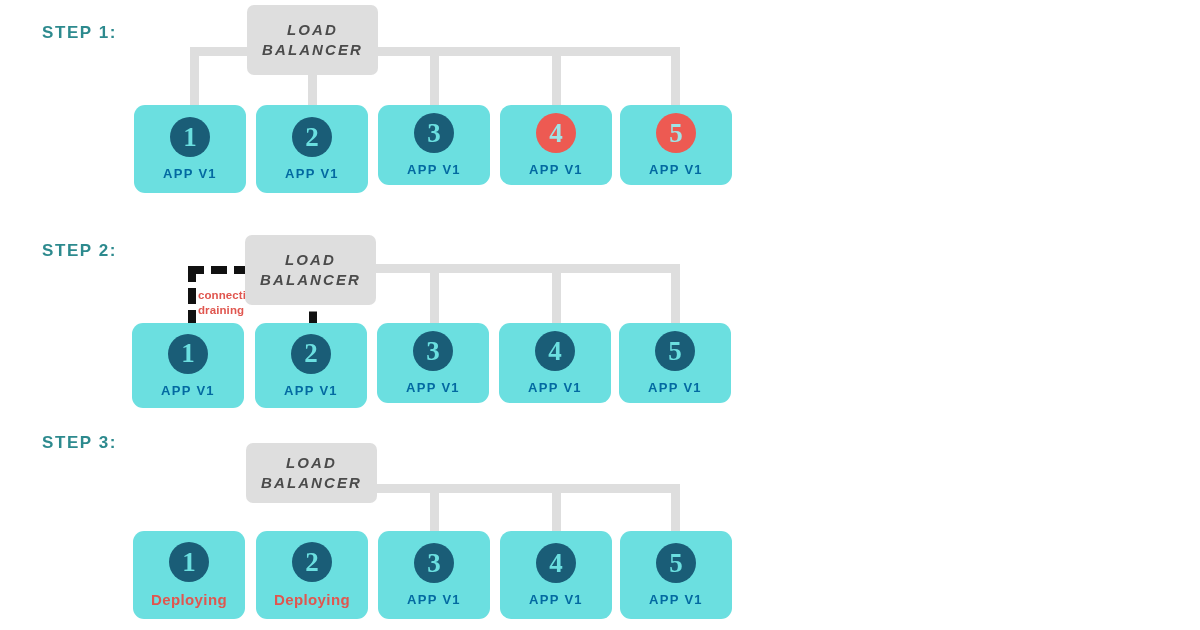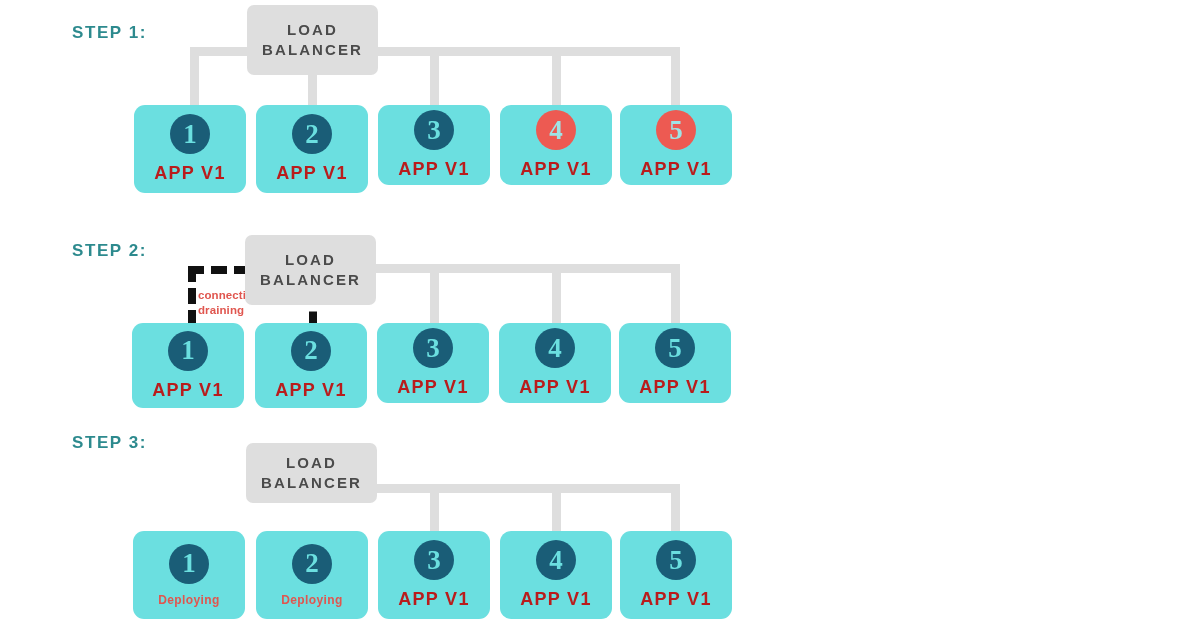--- a/index.html
+++ b/index.html
@@ -12,40 +12,39 @@
   #stage{position:relative;width:1200px;height:630px;}
 
   
   .step-label{
     position:absolute;
     font-size:17px;
     font-weight:bold;
     letter-spacing:1.6px;
     color:#2d8a8e;
     white-space:nowrap;
-    margin-left:30px;
   }
 
   
   .lb{
     position:absolute;
     background:#dedede;
     border-radius:7px;
     display:flex;
     flex-direction:column;
     align-items:center;
     justify-content:center;
     color:#4b4b4b;
     font-weight:bold;
     font-size:15px;
     letter-spacing:2.1px;
     line-height:1.35;
     text-align:center;
   }
-  .lb span{display:block;}
+  .lb span{display:block;font-style:italic;}
 
   
   .app-box{
     position:absolute;
     background:#6bdfe0;
     border-radius:11px;
     display:flex;
     flex-direction:column;
     align-items:center;
     justify-content:center;
@@ -57,30 +56,30 @@
     font-family:"Liberation Serif", serif;
     font-size:27px;
     font-weight:bold;
     color:#6bdfe0;
     background:#1a5d77;
     line-height:1;
   }
   .badge.red{background:#ed5a52;color:#9fe4e6;}
   .app-label{
     margin-top:9px;
-    font-size:18px;
+    font-size:13px;
     font-weight:bold;
     letter-spacing:1.3px;
-    color:#b91c1c;
+    color:#0369a1;
     white-space:nowrap;
   }
   .app-label.deploying{
     color:#e0564f;
     letter-spacing:0.4px;
-    font-size:12px;
+    font-size:15px;
   }
 
   
   .conn{position:absolute;background:#dedede;}
   .conn.h{height:9px;}
   .conn.v{width:9px;}
 
   
   .dash-h{
     position:absolute;height:0;

